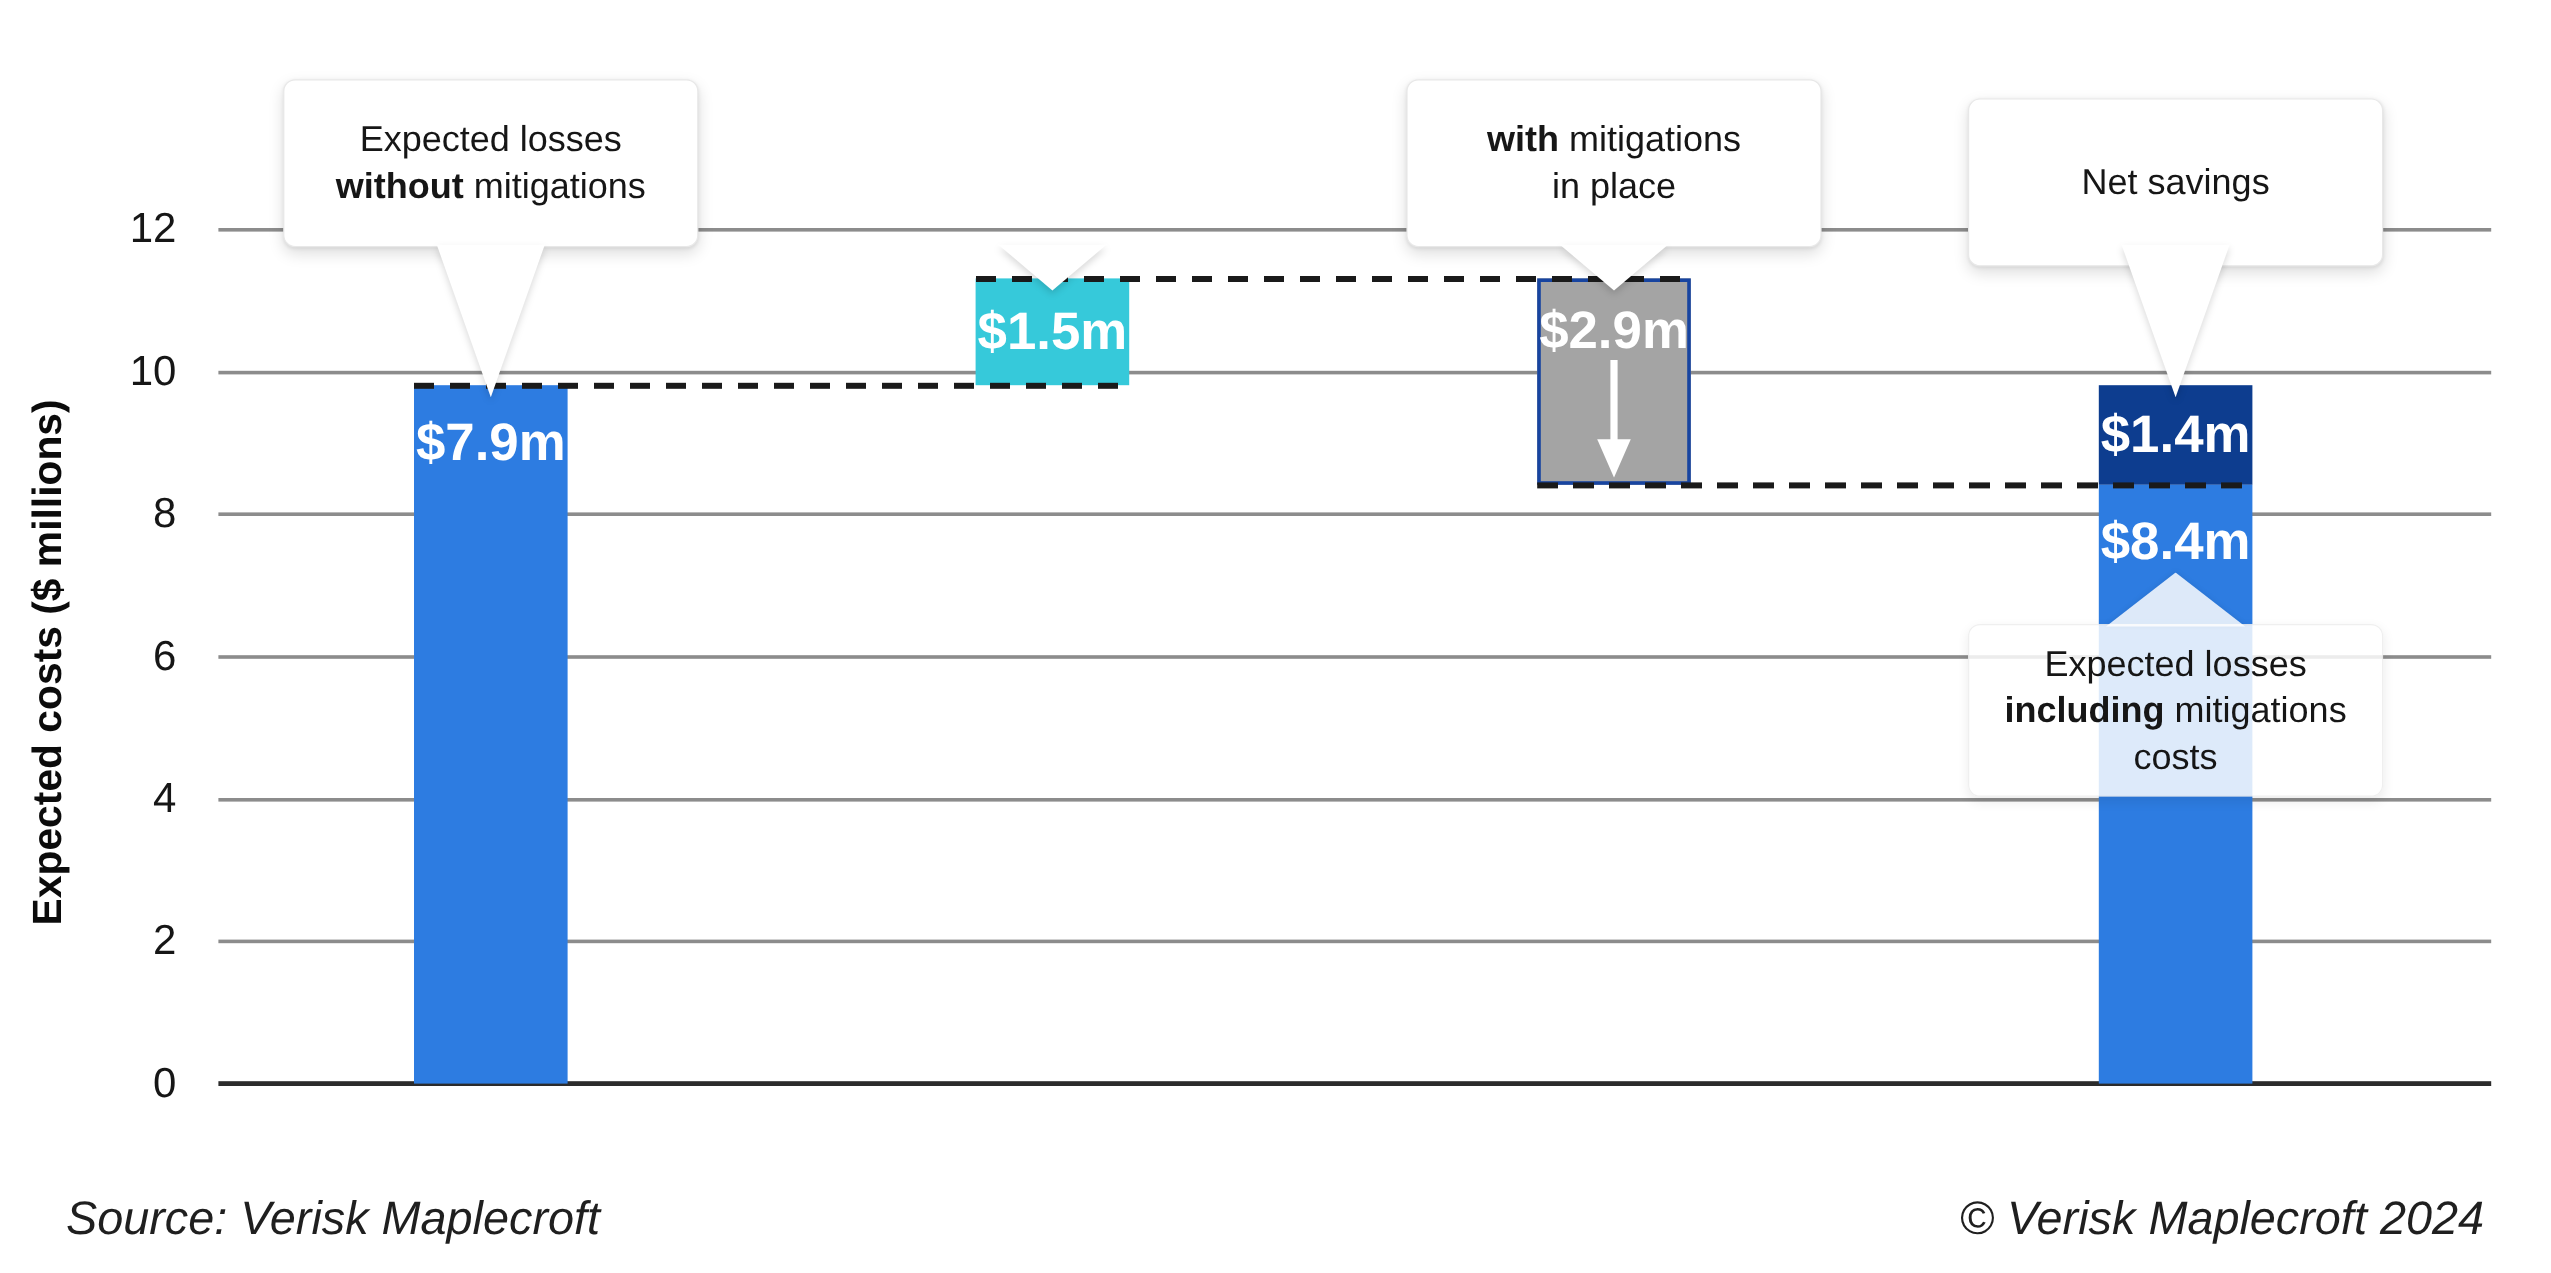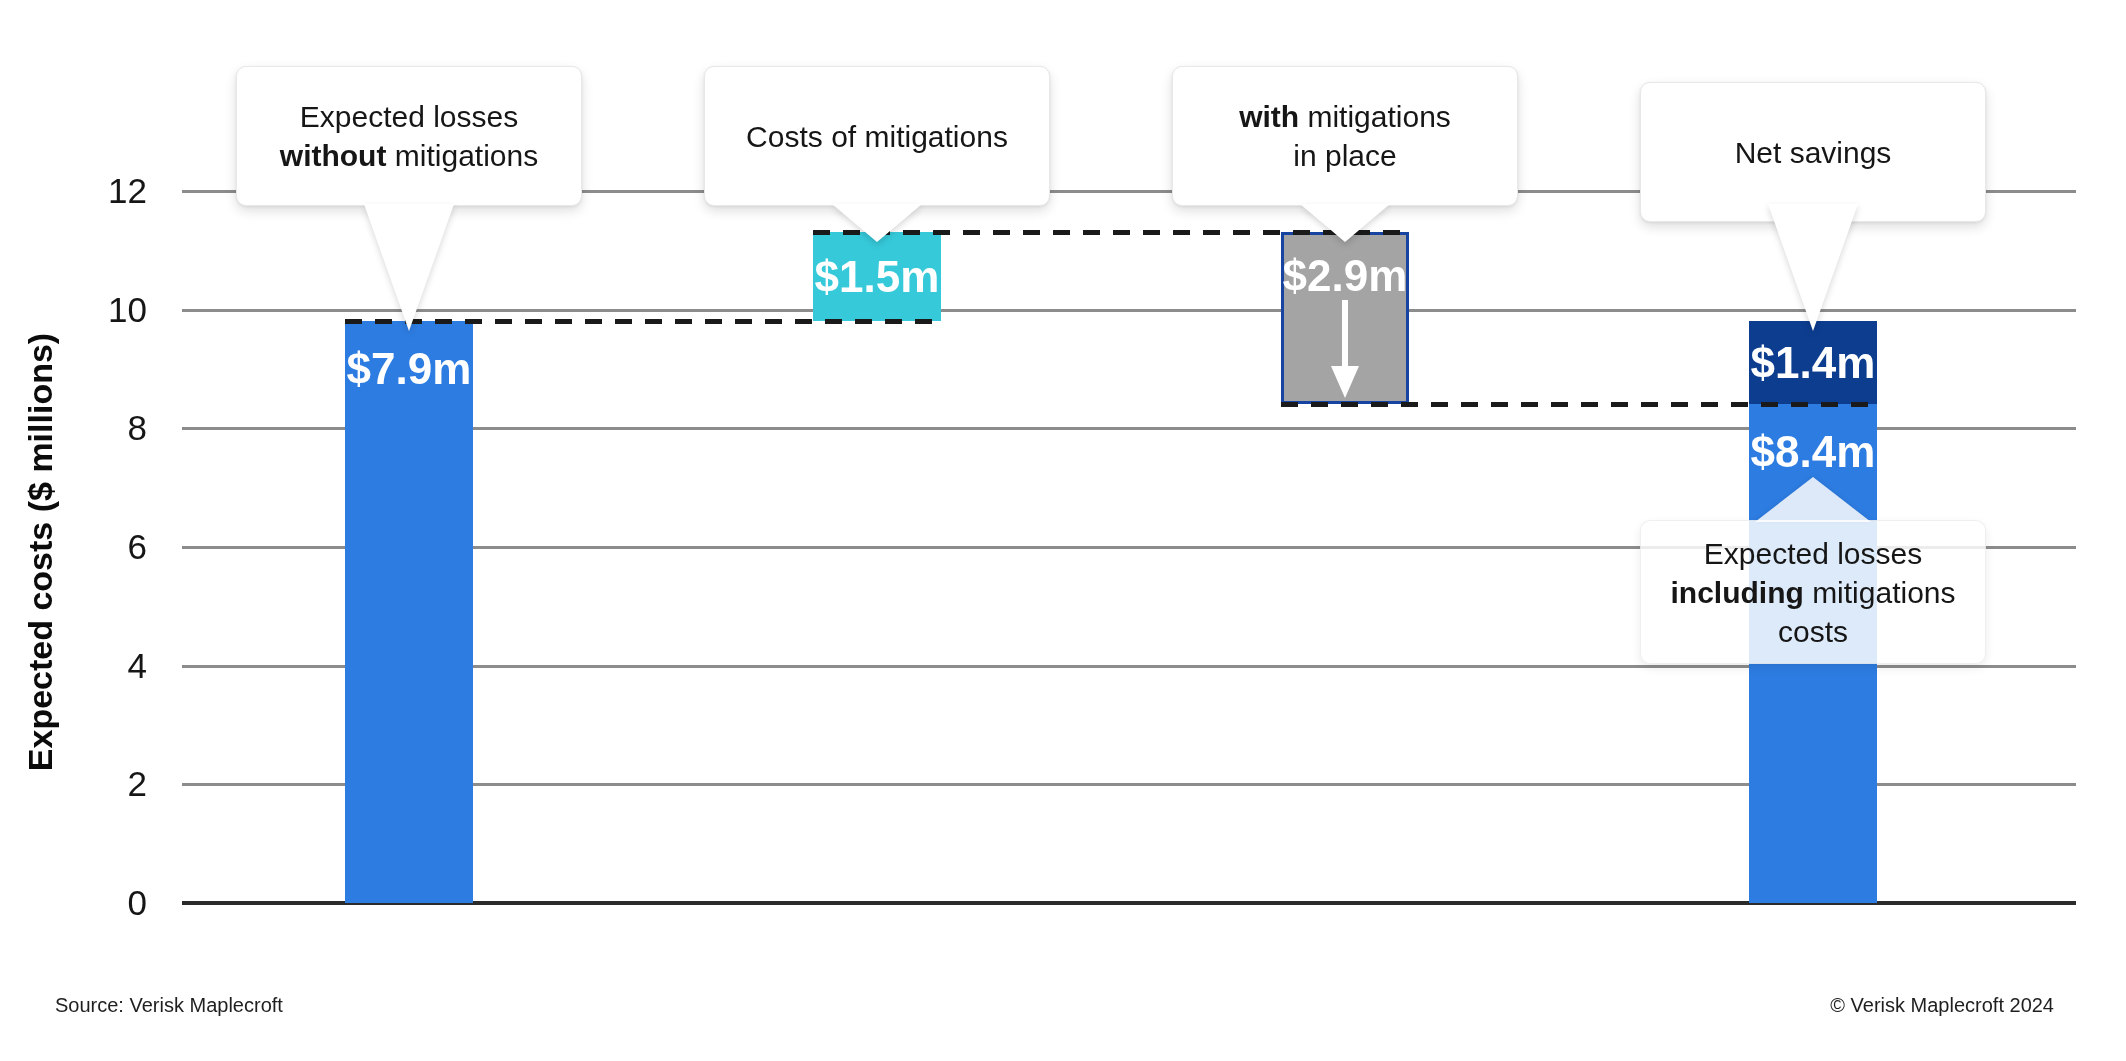--- a/index.html
+++ b/index.html
@@ -36,25 +36,25 @@
     box-sizing:border-box;padding:4px 8px;
   }
   .callout.translucent{
     background:rgba(255,255,255,0.84);border:1px solid rgba(210,210,210,0.35);
     box-shadow:0 4px 10px rgba(0,0,0,0.08);
   }
   .callout .cl-line b{font-weight:700;}
   .pointer{position:absolute;z-index:21;filter:drop-shadow(0 3px 3px rgba(0,0,0,0.15));}
   .pointer.up{filter:drop-shadow(0 -1px 2px rgba(0,0,0,0.08));}
   .footnote{
-    position:absolute;top:994px;font-size:20px;color:#1f1f1f;z-index:4;
+    position:absolute;top:994px;font-size:39px;font-style:italic;color:#1f1f1f;z-index:4;
     white-space:nowrap;
   }
   .footnote.src{left:55px;}
-  .footnote.copy{right:72px;text-align:center;}
+  .footnote.copy{right:56px;text-align:center;}
 </style>
 </head>
 <body>
 
 <div class="stage">
   <div class="ytitle">Expected costs ($ millions)</div>
   <div class="footnote src">Source: Verisk Maplecroft</div>
   <div class="footnote copy">© Verisk Maplecroft 2024</div>
 <div class="baseline" style="left: 182px; top: 901px; width: 1894px;"></div>
     <div class="ytick" style="left: 37px; top: 882px;">0</div>
@@ -90,23 +90,20 @@
     <svg width="100" height="129" class="pointer" style="left: 359px; top: 204px;">
       <polygon points="5,0 95,0 50,127" fill="#ffffff"></polygon>
     </svg>
     <div class="callout" style="left: 236px; top: 66px; width: 346px; height: 140px;">
       <div class="cl-line"><span>Expected losses</span></div>
       <div class="cl-line"><b>without</b><span> mitigations</span></div>
     </div>
     <svg width="100" height="40" class="pointer" style="left: 827px; top: 204px;">
       <polygon points="5,0 95,0 50,38" fill="#ffffff"></polygon>
     </svg>
-    <div class="callout" style="left: 704px; top: 66px; width: 346px; height: 140px;">
-      <div class="cl-line"><span>Costs of mitigations</span></div>
-    </div>
     <svg width="100" height="40" class="pointer" style="left: 1295px; top: 204px;">
       <polygon points="5,0 95,0 50,38" fill="#ffffff"></polygon>
     </svg>
     <div class="callout" style="left: 1172px; top: 66px; width: 346px; height: 140px;">
       <div class="cl-line"><b>with</b><span> mitigations</span></div>
       <div class="cl-line"><span>in place</span></div>
     </div>
     <svg width="100" height="129" class="pointer" style="left: 1763px; top: 204px;">
       <polygon points="5,0 95,0 50,127" fill="#ffffff"></polygon>
     </svg>

